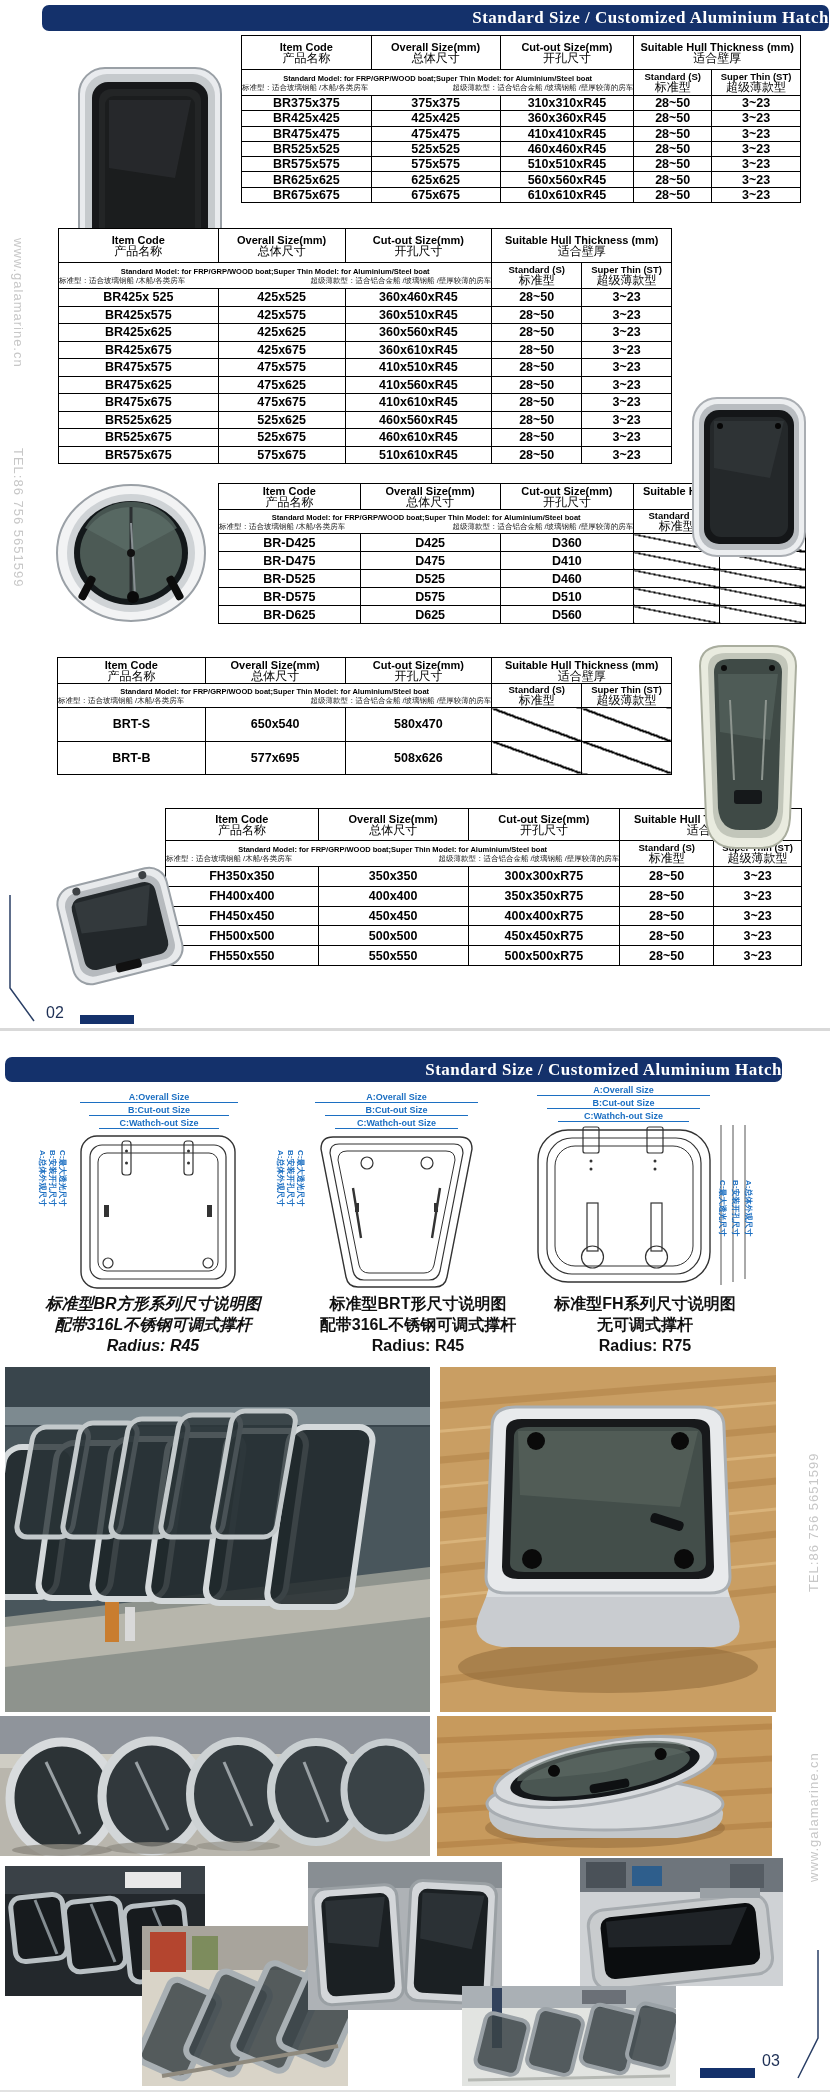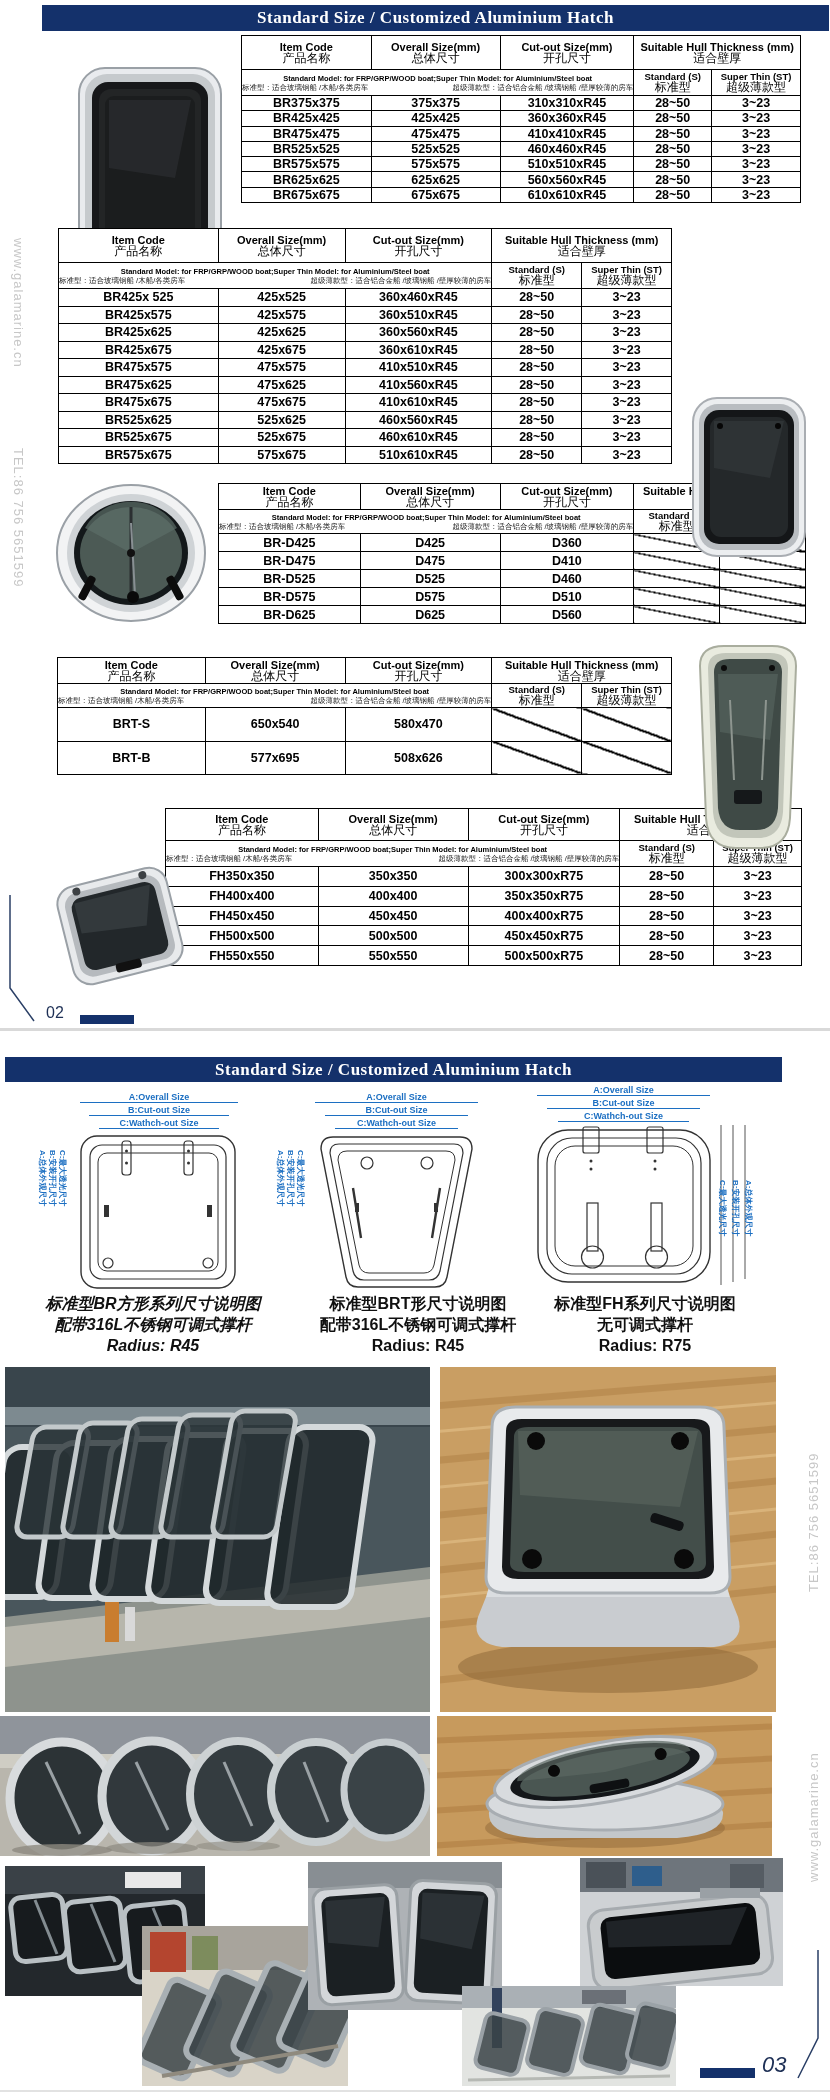--- a/index.html
+++ b/index.html
@@ -1,21 +1,21 @@
 <!DOCTYPE html>
 <html><head>
 <meta charset="utf-8">
 <style>
   html,body{margin:0;padding:0;background:#fff;}
   #page{position:relative;width:830px;height:2100px;background:#ffffff;overflow:hidden;
         font-family:"Liberation Sans",sans-serif;color:#000;}
   .abs{position:absolute;}
   
-  .banner{background:#14316b;color:#fff;text-align:center;
-          font-family:"Liberation Serif",serif;font-weight:bold;font-size:17px;line-height:26px;letter-spacing:.5px;}
+  .banner{background:#14316b;color:#fff;text-align:right;
+          font-family:"Liberation Serif",serif;font-weight:bold;font-size:17px;line-height:26px;letter-spacing:.5px;border-radius:7px;}
   
   .wm{color:#c7c7c7;font-size:13px;letter-spacing:1px;white-space:nowrap;transform-origin:left top;}
   
   table.spec{border-collapse:collapse;table-layout:fixed;width:100%;height:100%;background:#fff;}
   table.spec th,table.spec td{border:1.6px solid #000;text-align:center;vertical-align:middle;
       padding:0;overflow:hidden;}
   th.h-en{font-size:11px;font-weight:bold;line-height:12px;}
   .h-cn{font-size:12px;font-weight:normal;display:block;line-height:11px;}
   td.model{font-size:7.5px;font-weight:bold;line-height:9px;text-align:left;padding:1px 2px;}
   td.model .men{display:flex;justify-content:center;}
@@ -793,16 +793,16 @@
         <rect x="170" y="20" width="42" height="60" rx="8" transform="rotate(14 191 50)"></rect>
       </g>
       <line x1="6" y1="94" x2="208" y2="90" stroke="#b6b9b4" stroke-width="3"></line>
     </svg>
   </div>
 
   <svg class="abs" style="left:796px;top:1950px;" width="26" height="130" viewBox="0 0 26 130">
     <polyline points="22,0 22,88 2,128" fill="none" stroke="#2a3f66" stroke-width="1.5"></polyline>
   </svg>
   <div class="abs navybar" style="left:700px;top:2068px;width:55px;height:10px;"></div>
-  <div class="abs pageno" style="left:762px;top:2052px;font-size:22px;font-style:italic;">03</div>
+  <div class="abs pageno" style="left:762px;top:2052px;font-size:16px;">03</div>
   <div class="abs" style="left:0;top:2090px;width:830px;height:2px;background:#e2e2e2;"></div>
 
 </div>
 
 </body></html>

